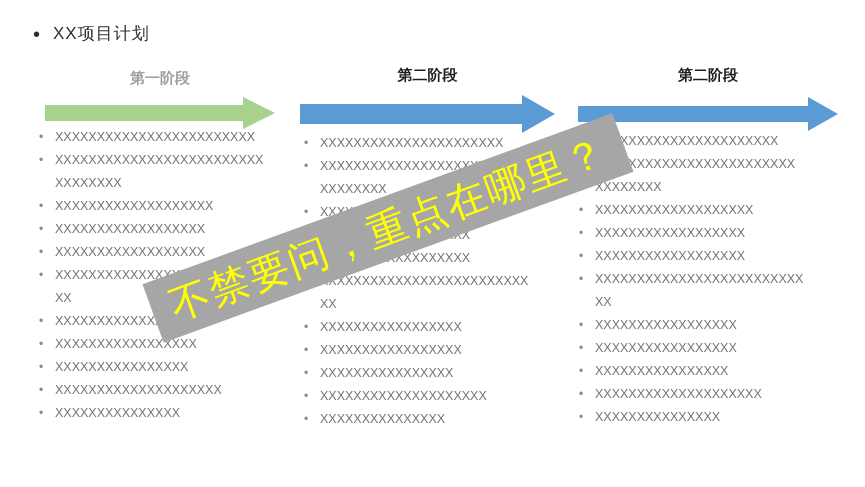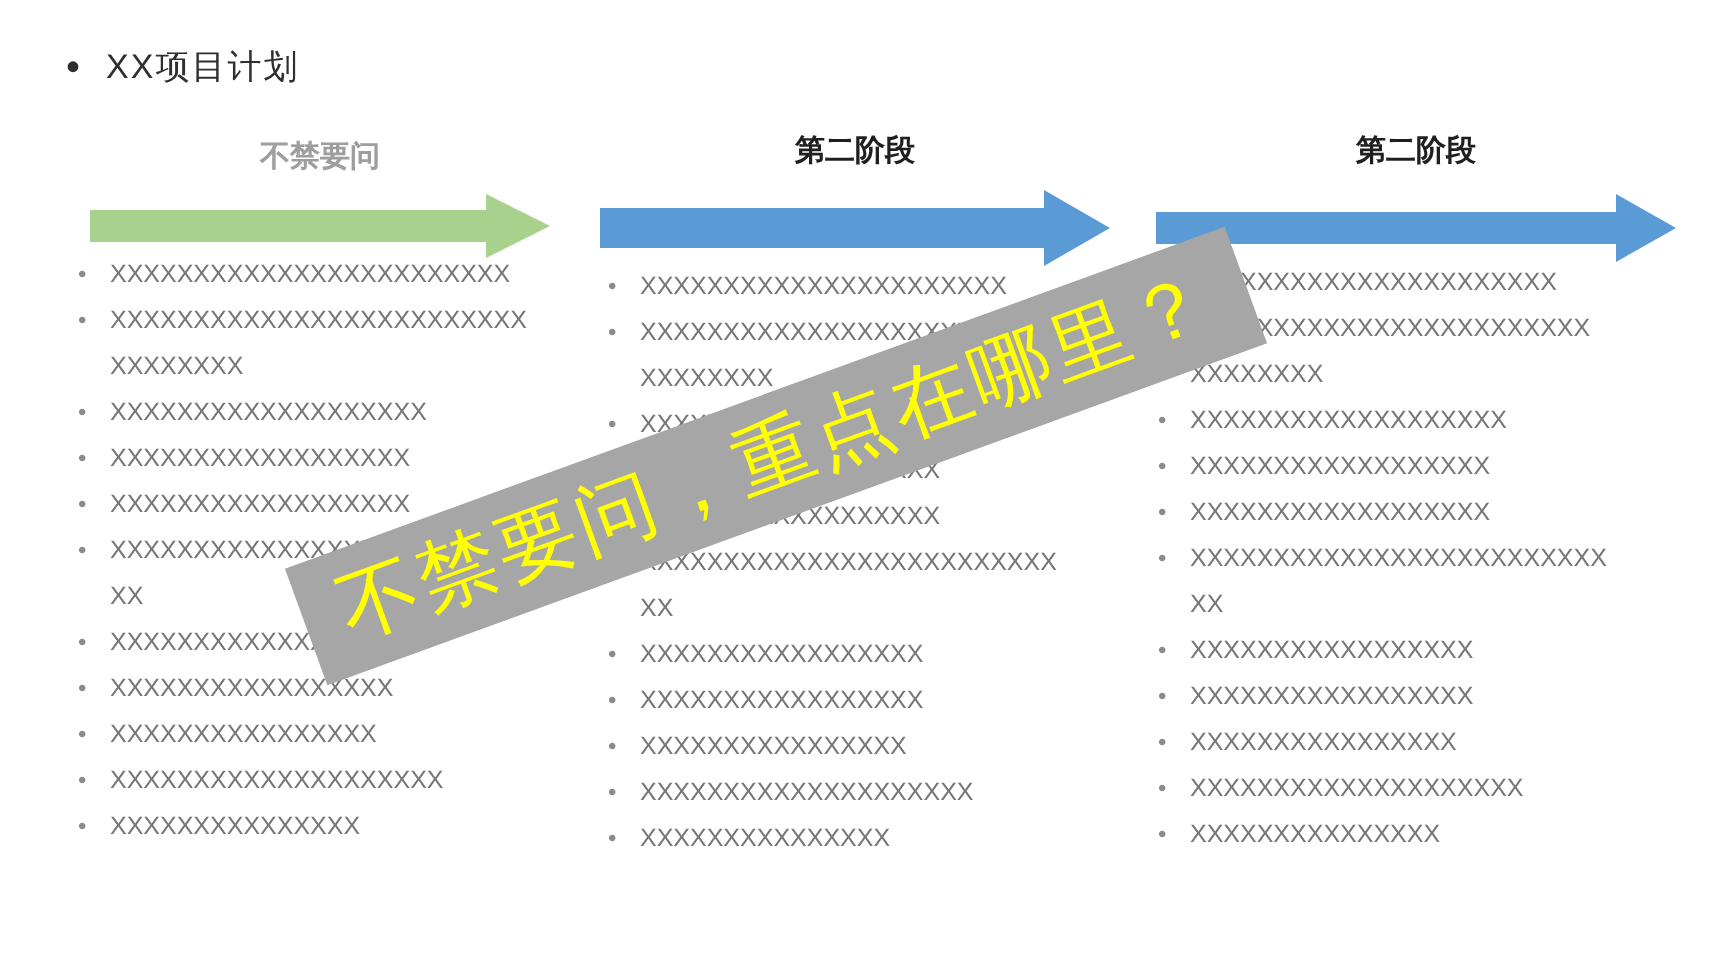--- a/index.html
+++ b/index.html
@@ -36,21 +36,21 @@
 </head>
 <body>
 
 <div class="slide">
 
   <div class="title-row">
     <span class="title-bullet">•</span>
     <span class="title-text">XX项目计划</span>
   </div>
 
-  <div class="phase-label pl1" style="color: rgb(158, 158, 158);">不禁要问</div>
+  <div class="phase-label pl1" style="color: rgb(158, 158, 158);">第一阶段</div>
   <svg class="arrow ar1" width="230" height="32" viewBox="0 0 230 32">
     <polygon points="0,8 198,8 198,0 230,16 198,32 198,24 0,24" fill="#a9d18e"></polygon>
   </svg>
   <ul class="col c1">
     <li class="bullet">
         <span class="bullet-text">XXXXXXXXXXXXXXXXXXXXXXXX</span>
       </li>
     <li class="bullet">
         <span class="bullet-text">XXXXXXXXXXXXXXXXXXXXXXXXX
 XXXXXXXX</span>

